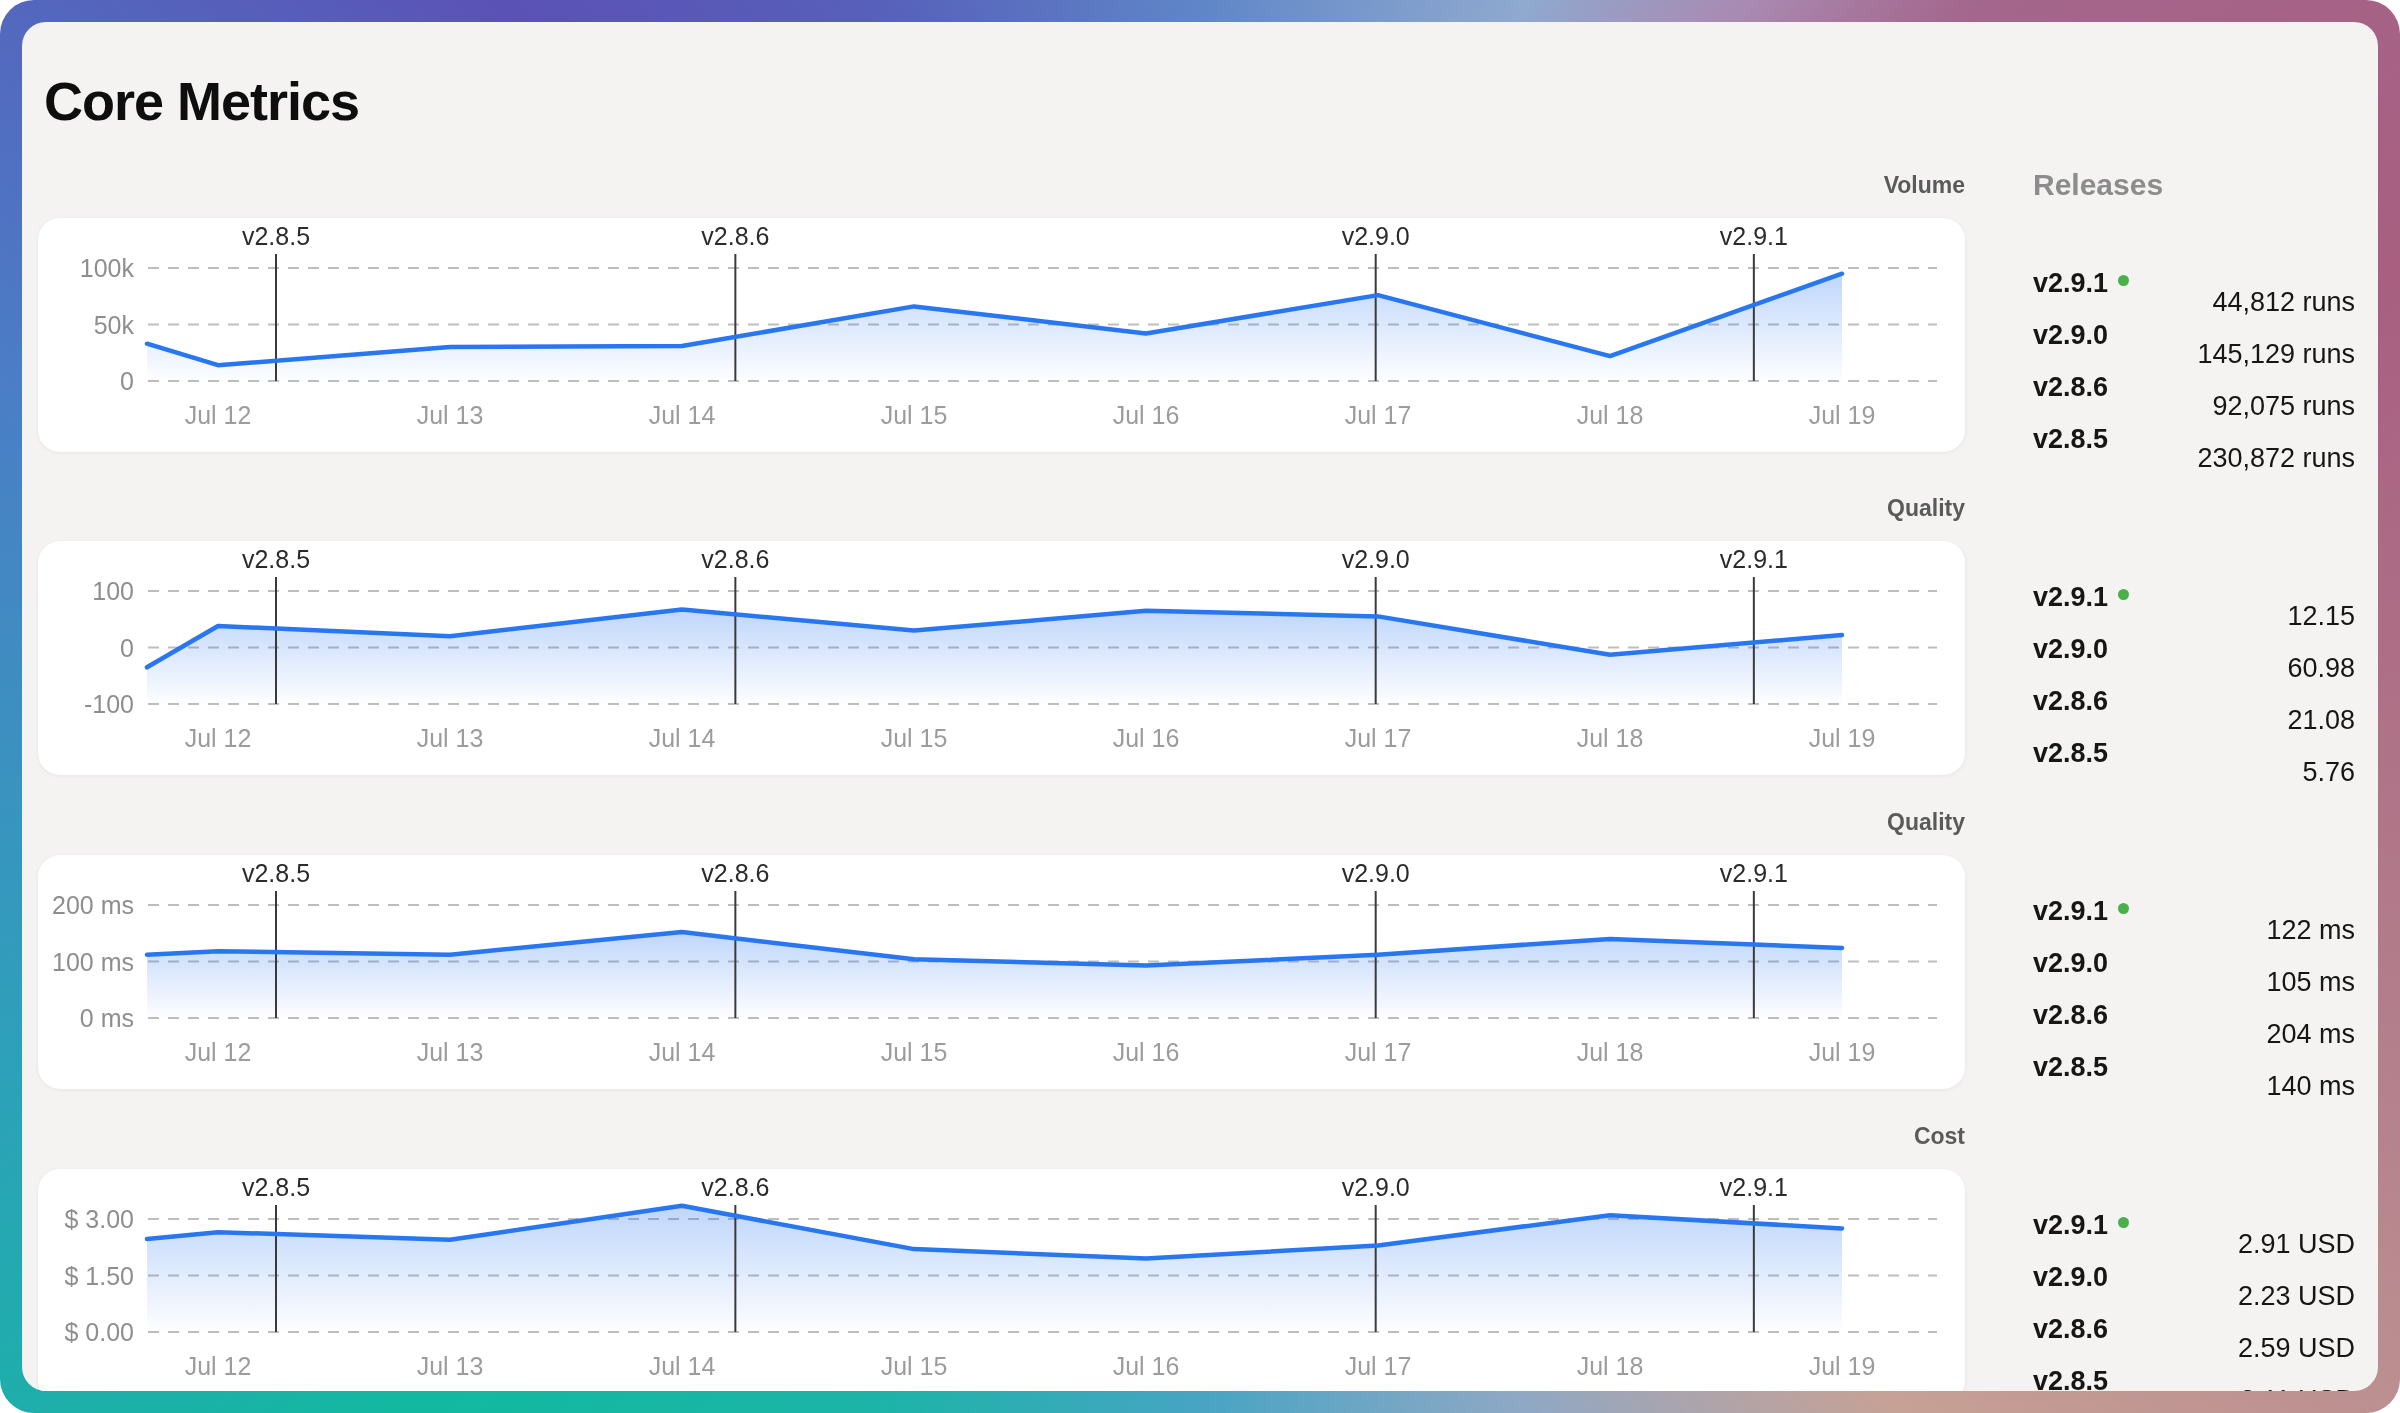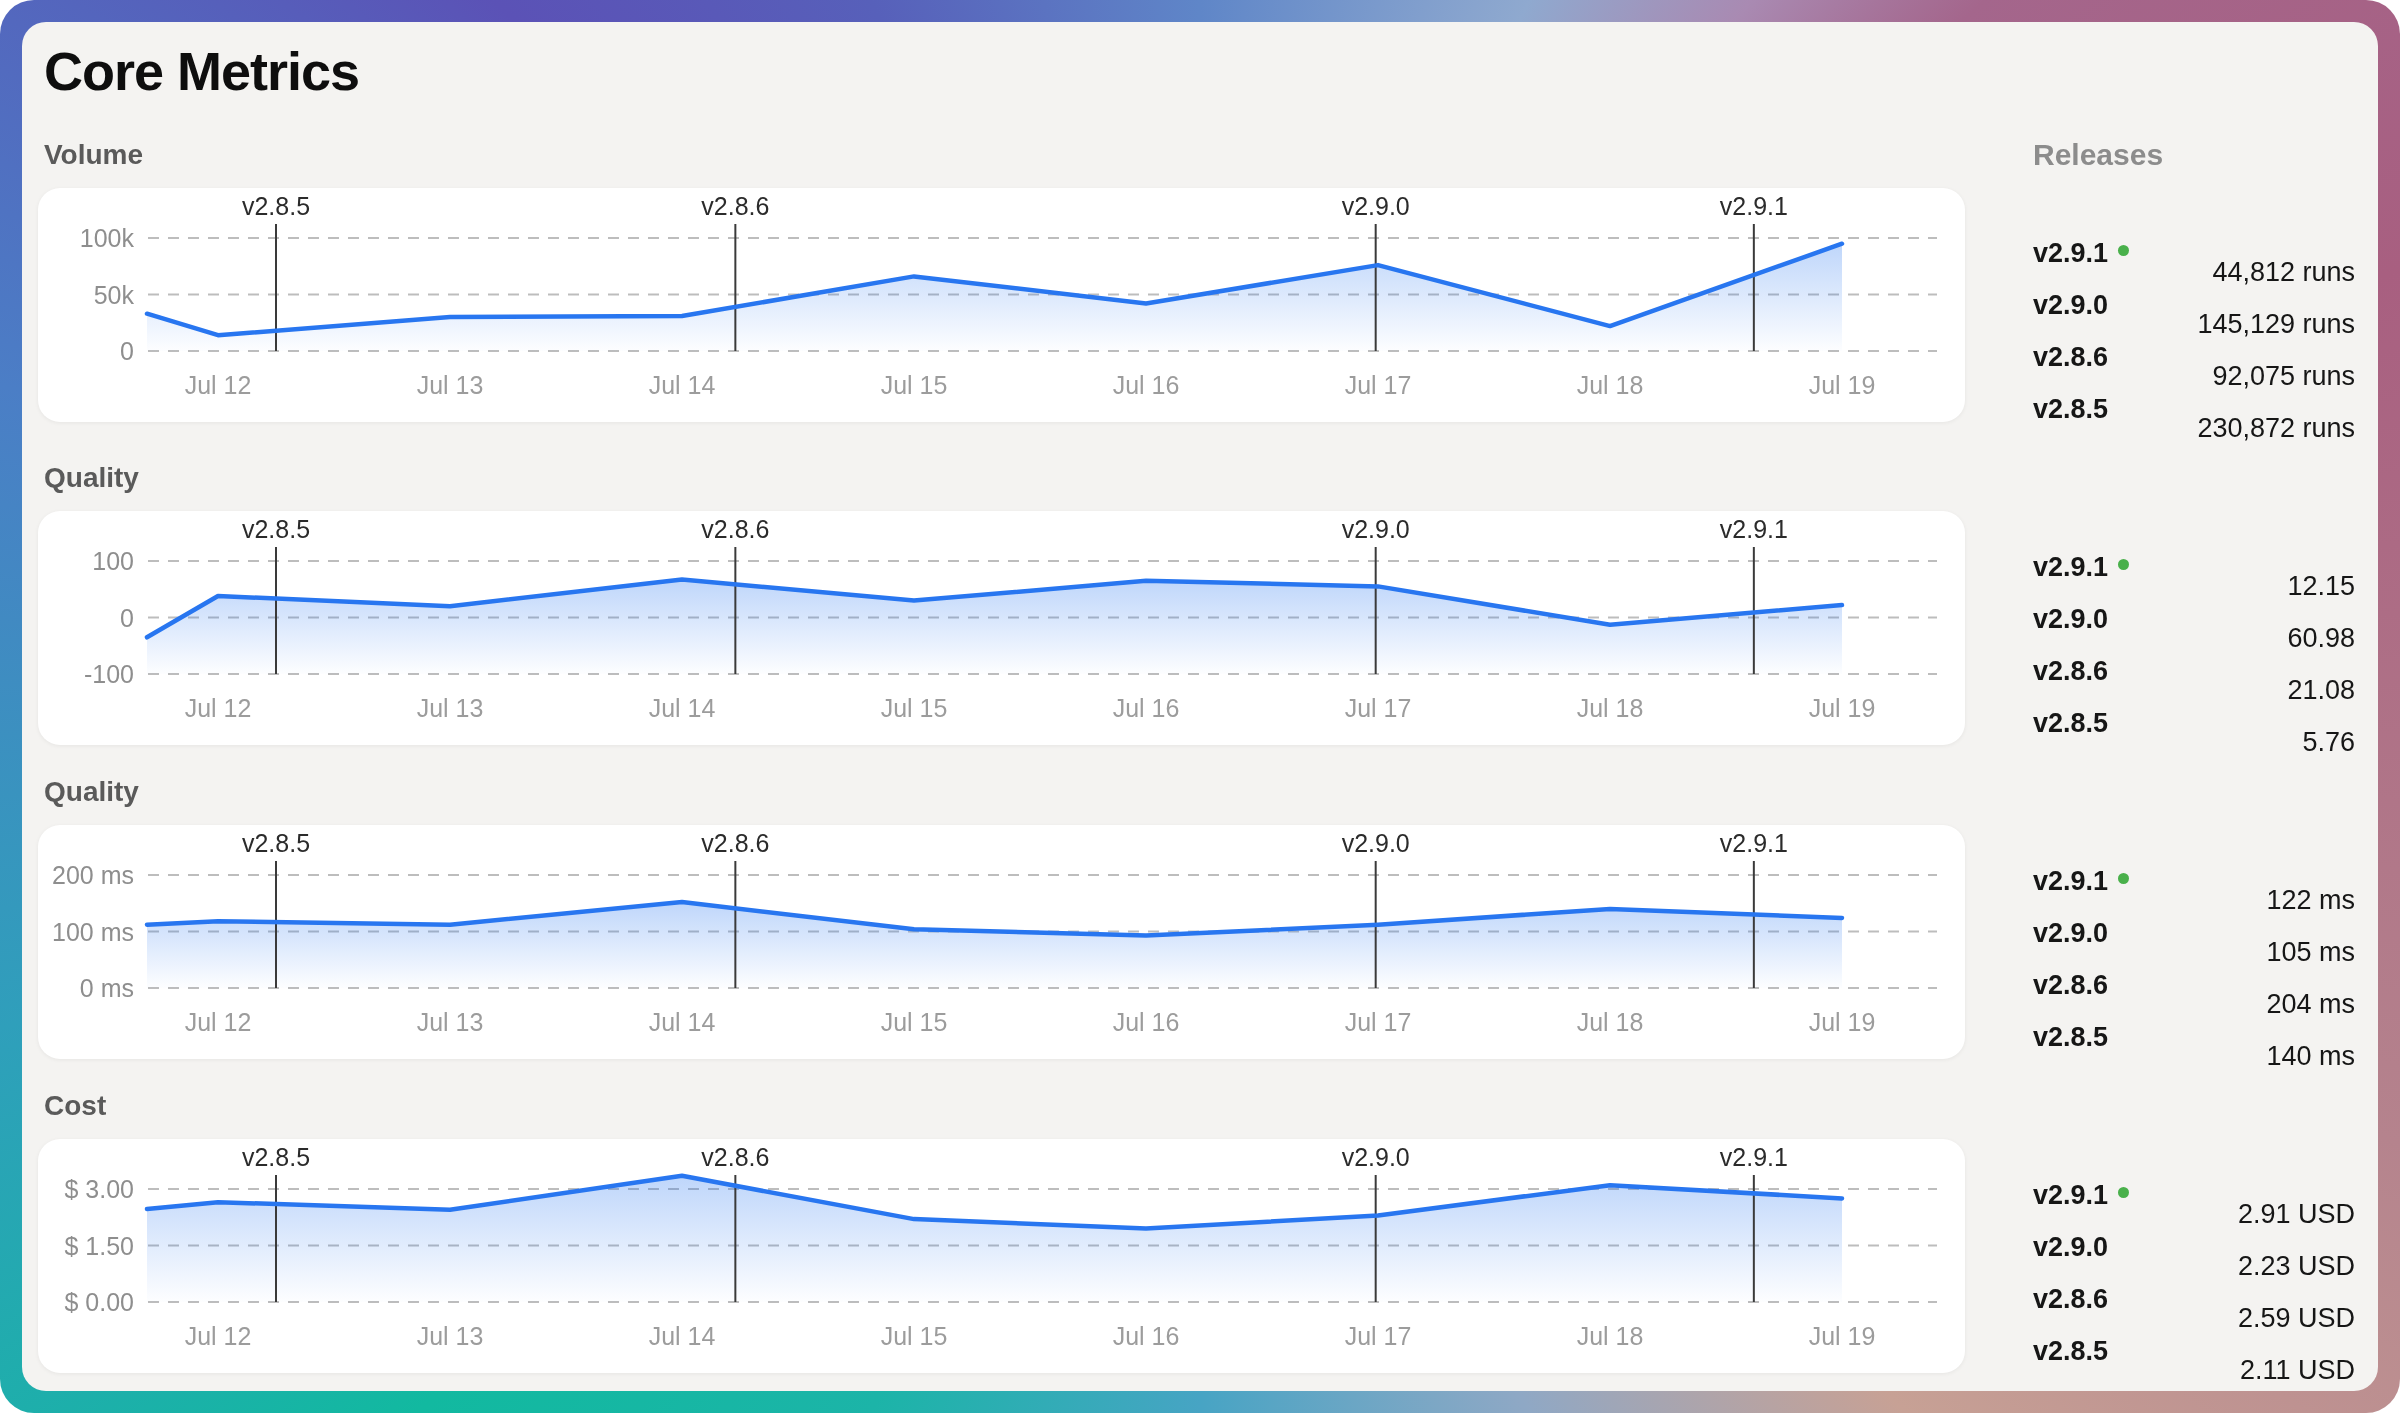--- a/index.html
+++ b/index.html
@@ -6,30 +6,30 @@
   body{width:2400px;height:1413px;overflow:hidden;font-family:"Liberation Sans",sans-serif;}
   .frame{
     box-sizing:border-box;width:2400px;height:1413px;padding:22px;border-radius:34px;
     background:conic-gradient(from 0deg at 50% 50%,
       #5f86c8 0deg,#8fa9cf 25deg,#a98ab2 38deg,#a4668c 48deg,#a85f80 70deg,
       #b5838d 110deg,#c7a195 135deg,#8fa8c5 155deg,#47a4c4 180deg,#1cb4a8 205deg,
       #12b9a0 228deg,#2f9fbb 255deg,#4b7ec6 285deg,#5b52b6 315deg,#5760ba 335deg,#5f86c8 360deg);
   }
   .page{
     box-sizing:border-box;width:100%;height:100%;border-radius:24px;background:#f4f3f1;
-    padding:10px 0 0 16px;overflow:hidden;
+    padding:40px 0 0 16px;overflow:hidden;
   }
   .page-title{
     font-size:54px;font-weight:700;color:#0e0e0e;letter-spacing:-1px;
     margin:8px 0 10px 6px;
   }
   .content{display:grid;grid-template-columns:1927px 322px;column-gap:68px;}
   .metric-label{
-    font-size:28px;font-weight:600;color:#5a5a5a;
-    margin:26px 0 16px 6px;line-height:34px;
+    font-size:23px;font-weight:600;color:#5a5a5a;
+    margin:26px 0 16px 6px;line-height:34px;text-align:right;
   }
   .releases-header{
     font-size:30px;font-weight:600;color:#8c8c8c;
     margin:26px 0 25px 0;line-height:34px;
   }
   .label-spacer{height:76px;}
   .panel{
     width:1927px;height:234px;background:#ffffff;border-radius:22px;
     box-shadow:0 1px 4px rgba(0,0,0,0.06);
   }

